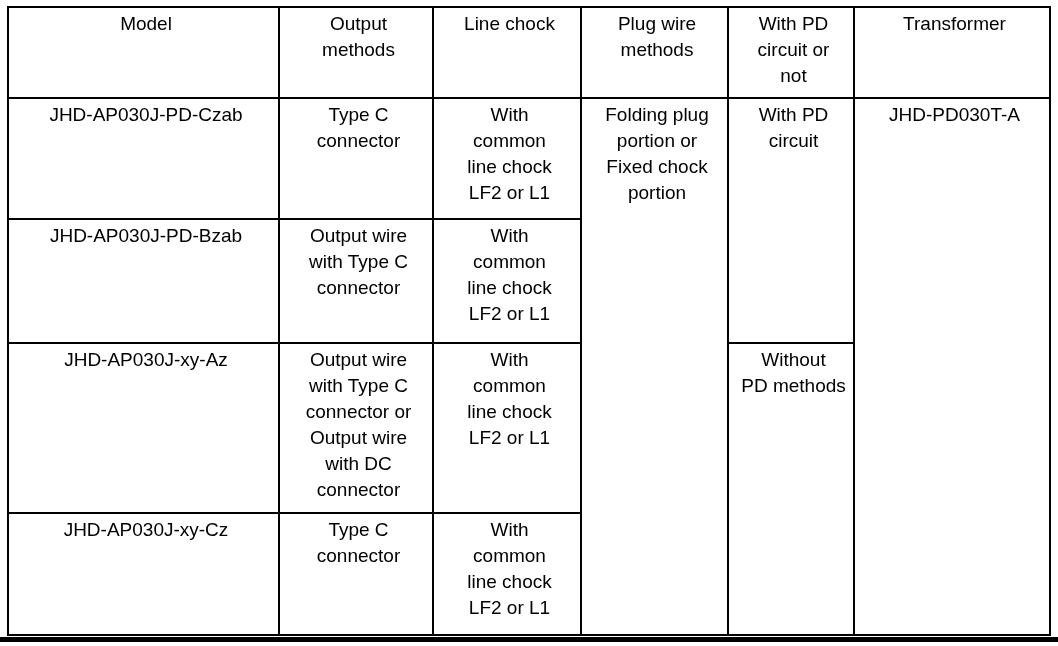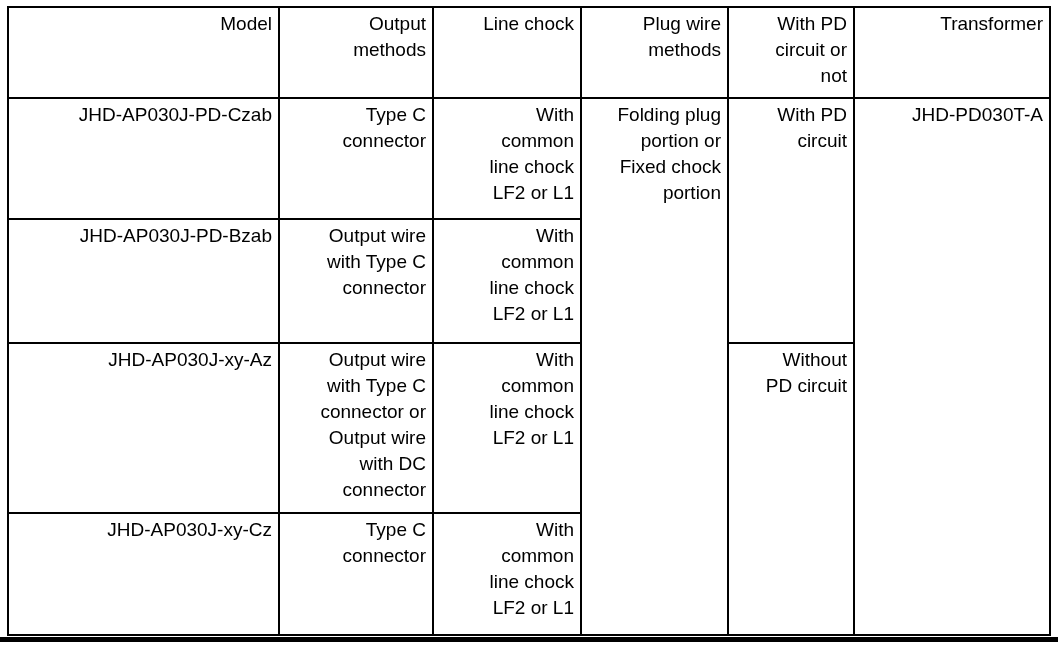--- a/index.html
+++ b/index.html
@@ -22,21 +22,21 @@
     left: 7px;
     top: 6px;
     border-collapse: collapse;
     table-layout: fixed;
     width: 1042px;
   }
   table.spec-table th,
   table.spec-table td {
     border: 2px solid #000000;
     vertical-align: top;
-    text-align: right;
+    text-align: center;
     padding: 3px 6px 3px 11px;
     font-size: 19px;
     line-height: 26px;
     font-weight: 400;
     color: #000000;
     white-space: pre-line;
     overflow: hidden;
     margin-top: 35px;
   }
   .bottom-rule {
@@ -107,21 +107,21 @@
 with Type C
 connector or
 Output wire
 with DC
 connector</td>
         <td>With
 common
 line chock
 LF2 or L1</td>
         <td rowspan="2">Without
-PD circuit</td>
+PD methods</td>
       </tr>
       <tr style="height:122px">
         <td>JHD-AP030J-xy-Cz</td>
         <td>Type C
 connector</td>
         <td>With
 common
 line chock
 LF2 or L1</td>
       </tr>

